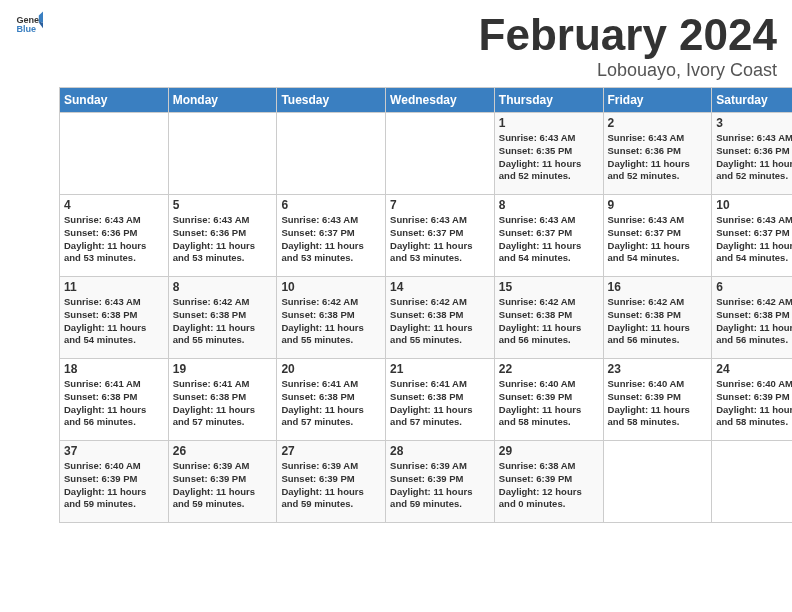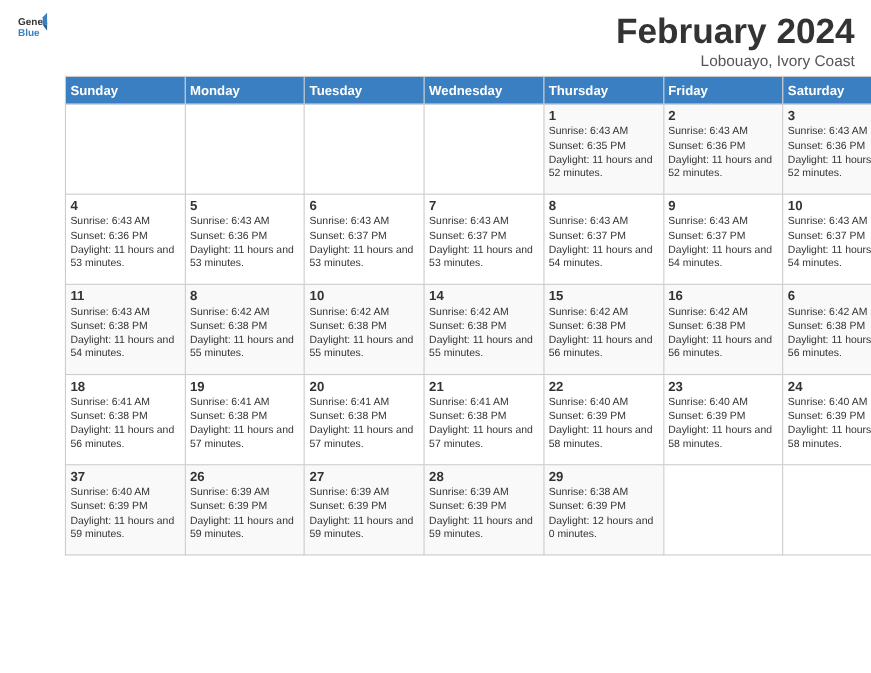--- a/index.html
+++ b/index.html
@@ -27,26 +27,26 @@
       gap: 4px;
     }
     .logo-icon {
       width: 28px;
       height: 28px;
     }
     .title-block {
       text-align: right;
     }
     .calendar-title {
-      font-size: 32px;
+      font-size: 44px;
       font-weight: bold;
       color: #333;
     }
     .calendar-subtitle {
-      font-size: 14px;
+      font-size: 18px;
       color: #555;
     }
     table {
       width: 100%;
       border-collapse: collapse;
       table-layout: fixed;
       margin-left: 44px;
     }
     thead tr th {
       background-color: #3a7fc1;
@@ -72,20 +72,21 @@
     .day-number {
       font-size: 12px;
       font-weight: bold;
       display: block;
       margin-bottom: 2px;
     }
     .day-info {
       font-size: 9.5px;
       line-height: 1.35;
       color: #333;
+      font-weight: bold;
     }
     .empty-cell {
       background: #fff !important;
     }
   </style>
 </head>
 <body>
 
 <div class="page">
   <div class="header-row">

